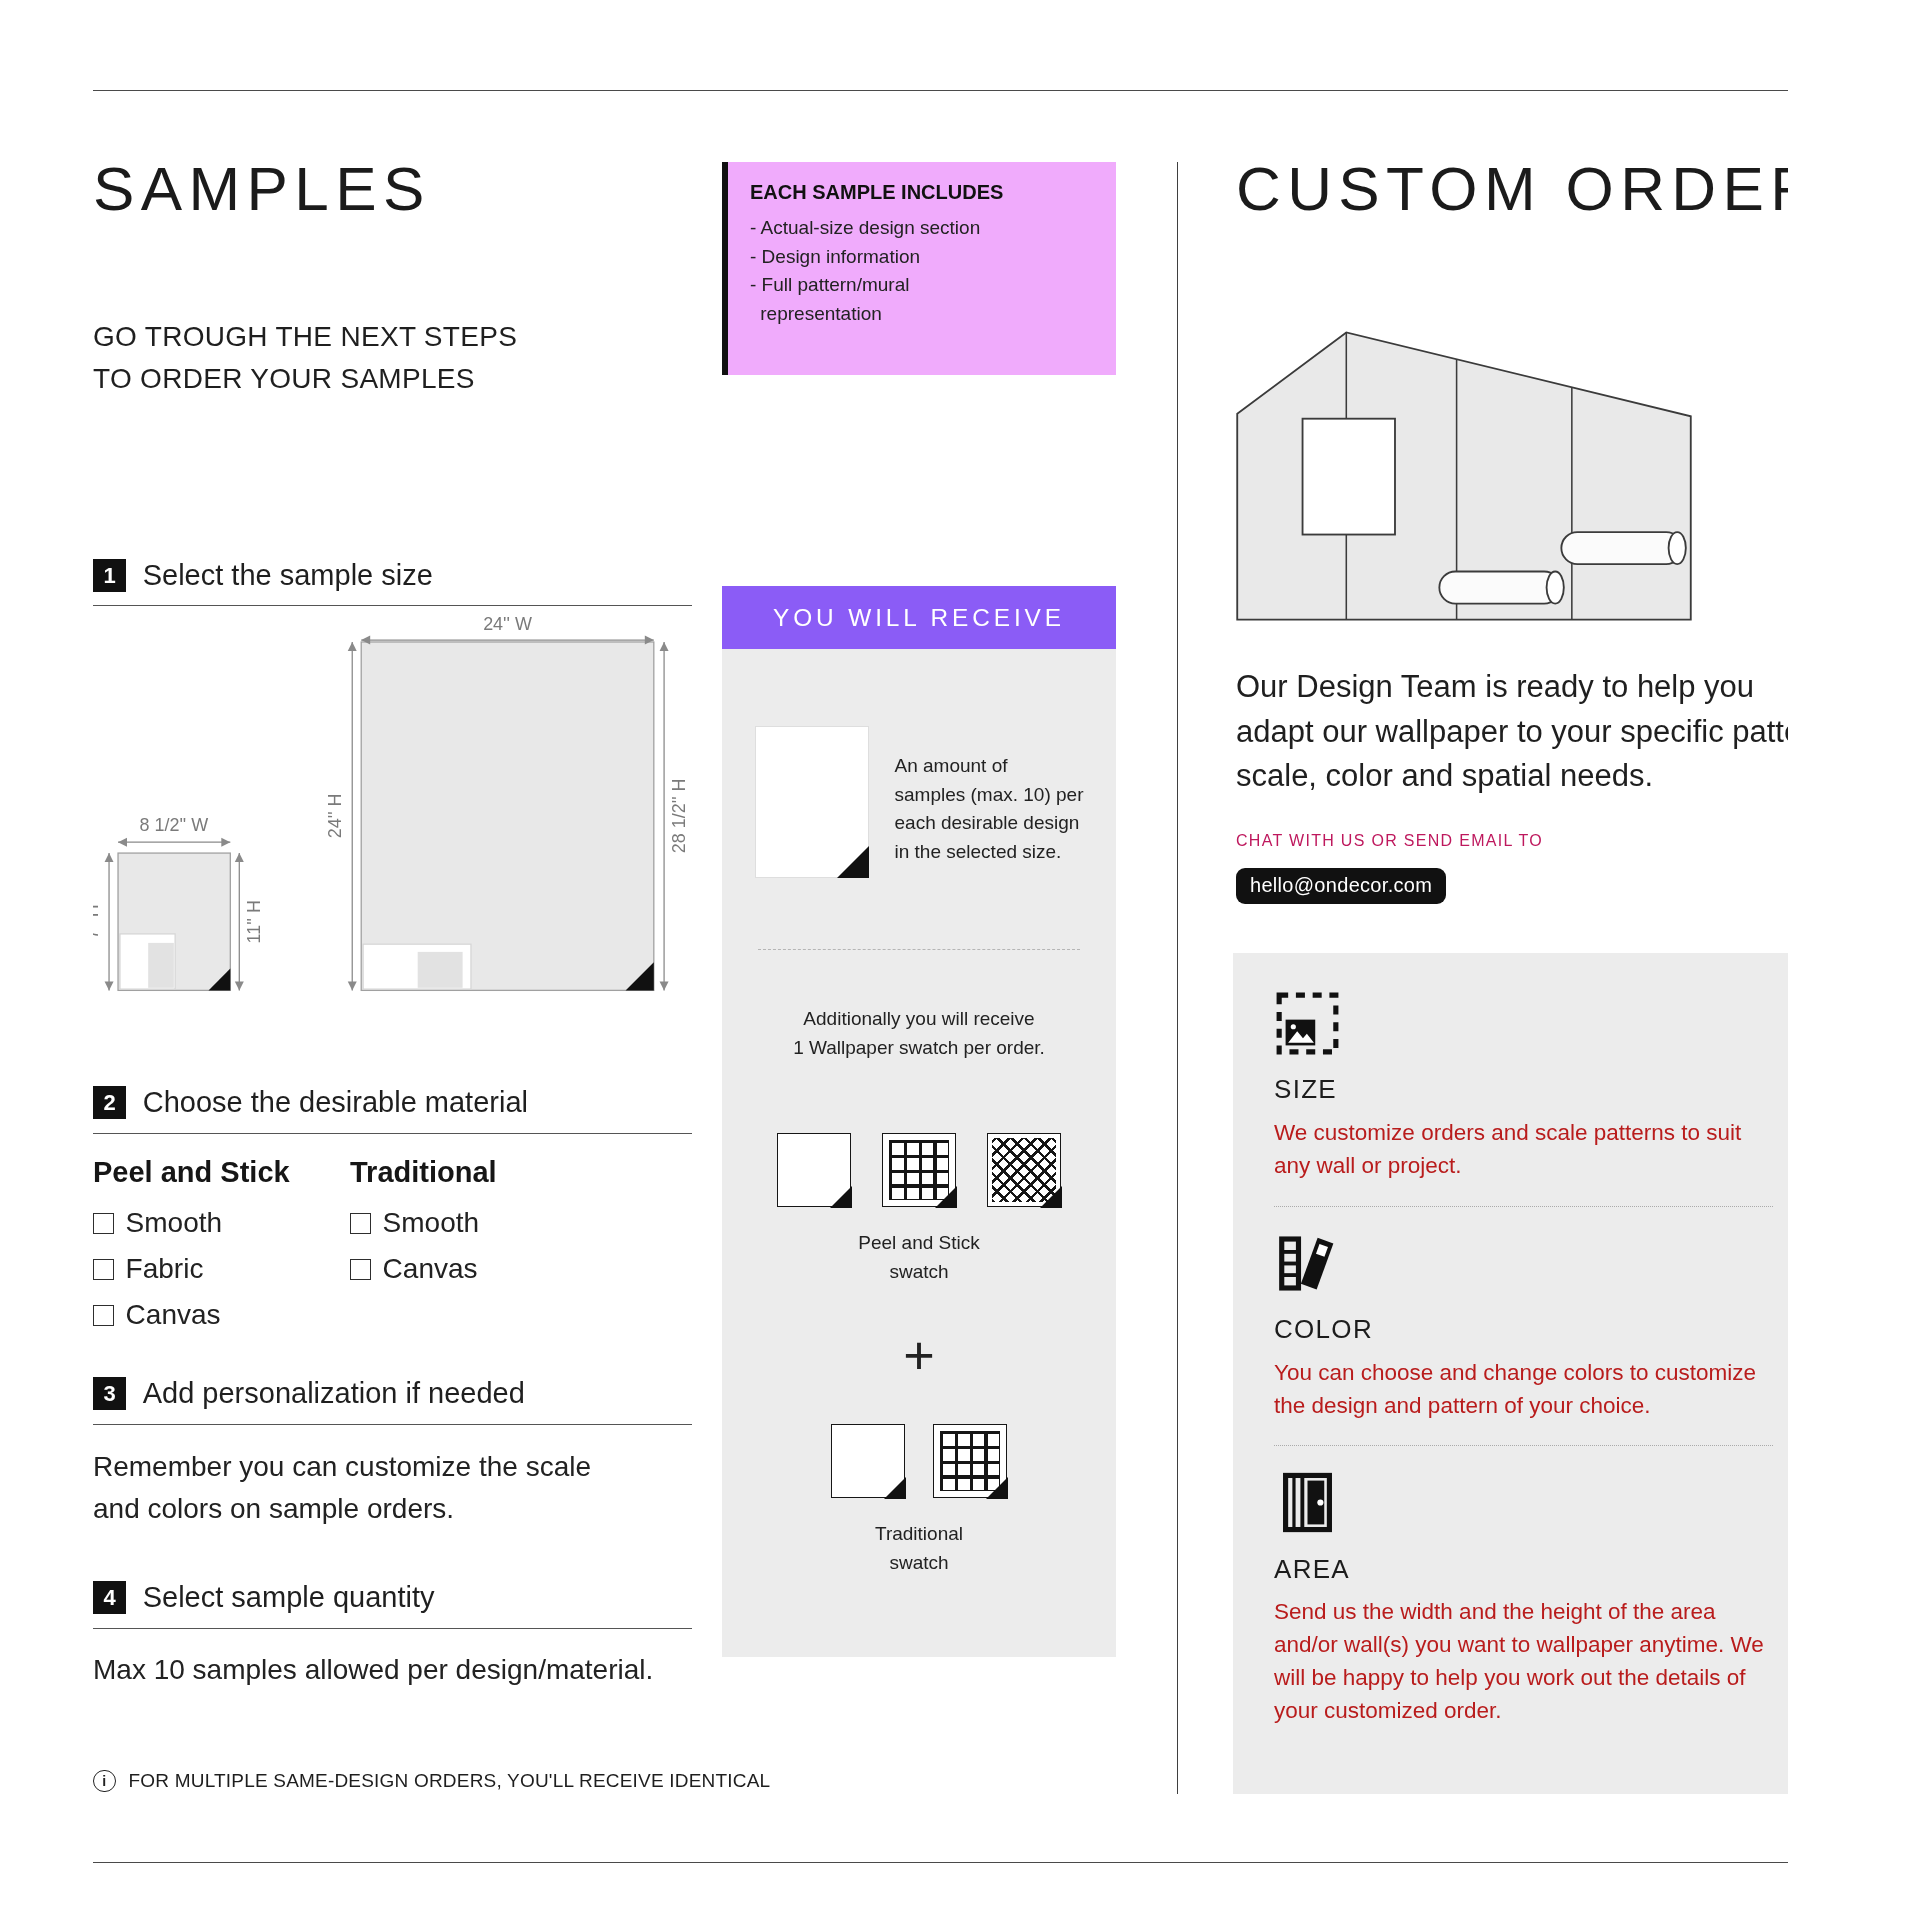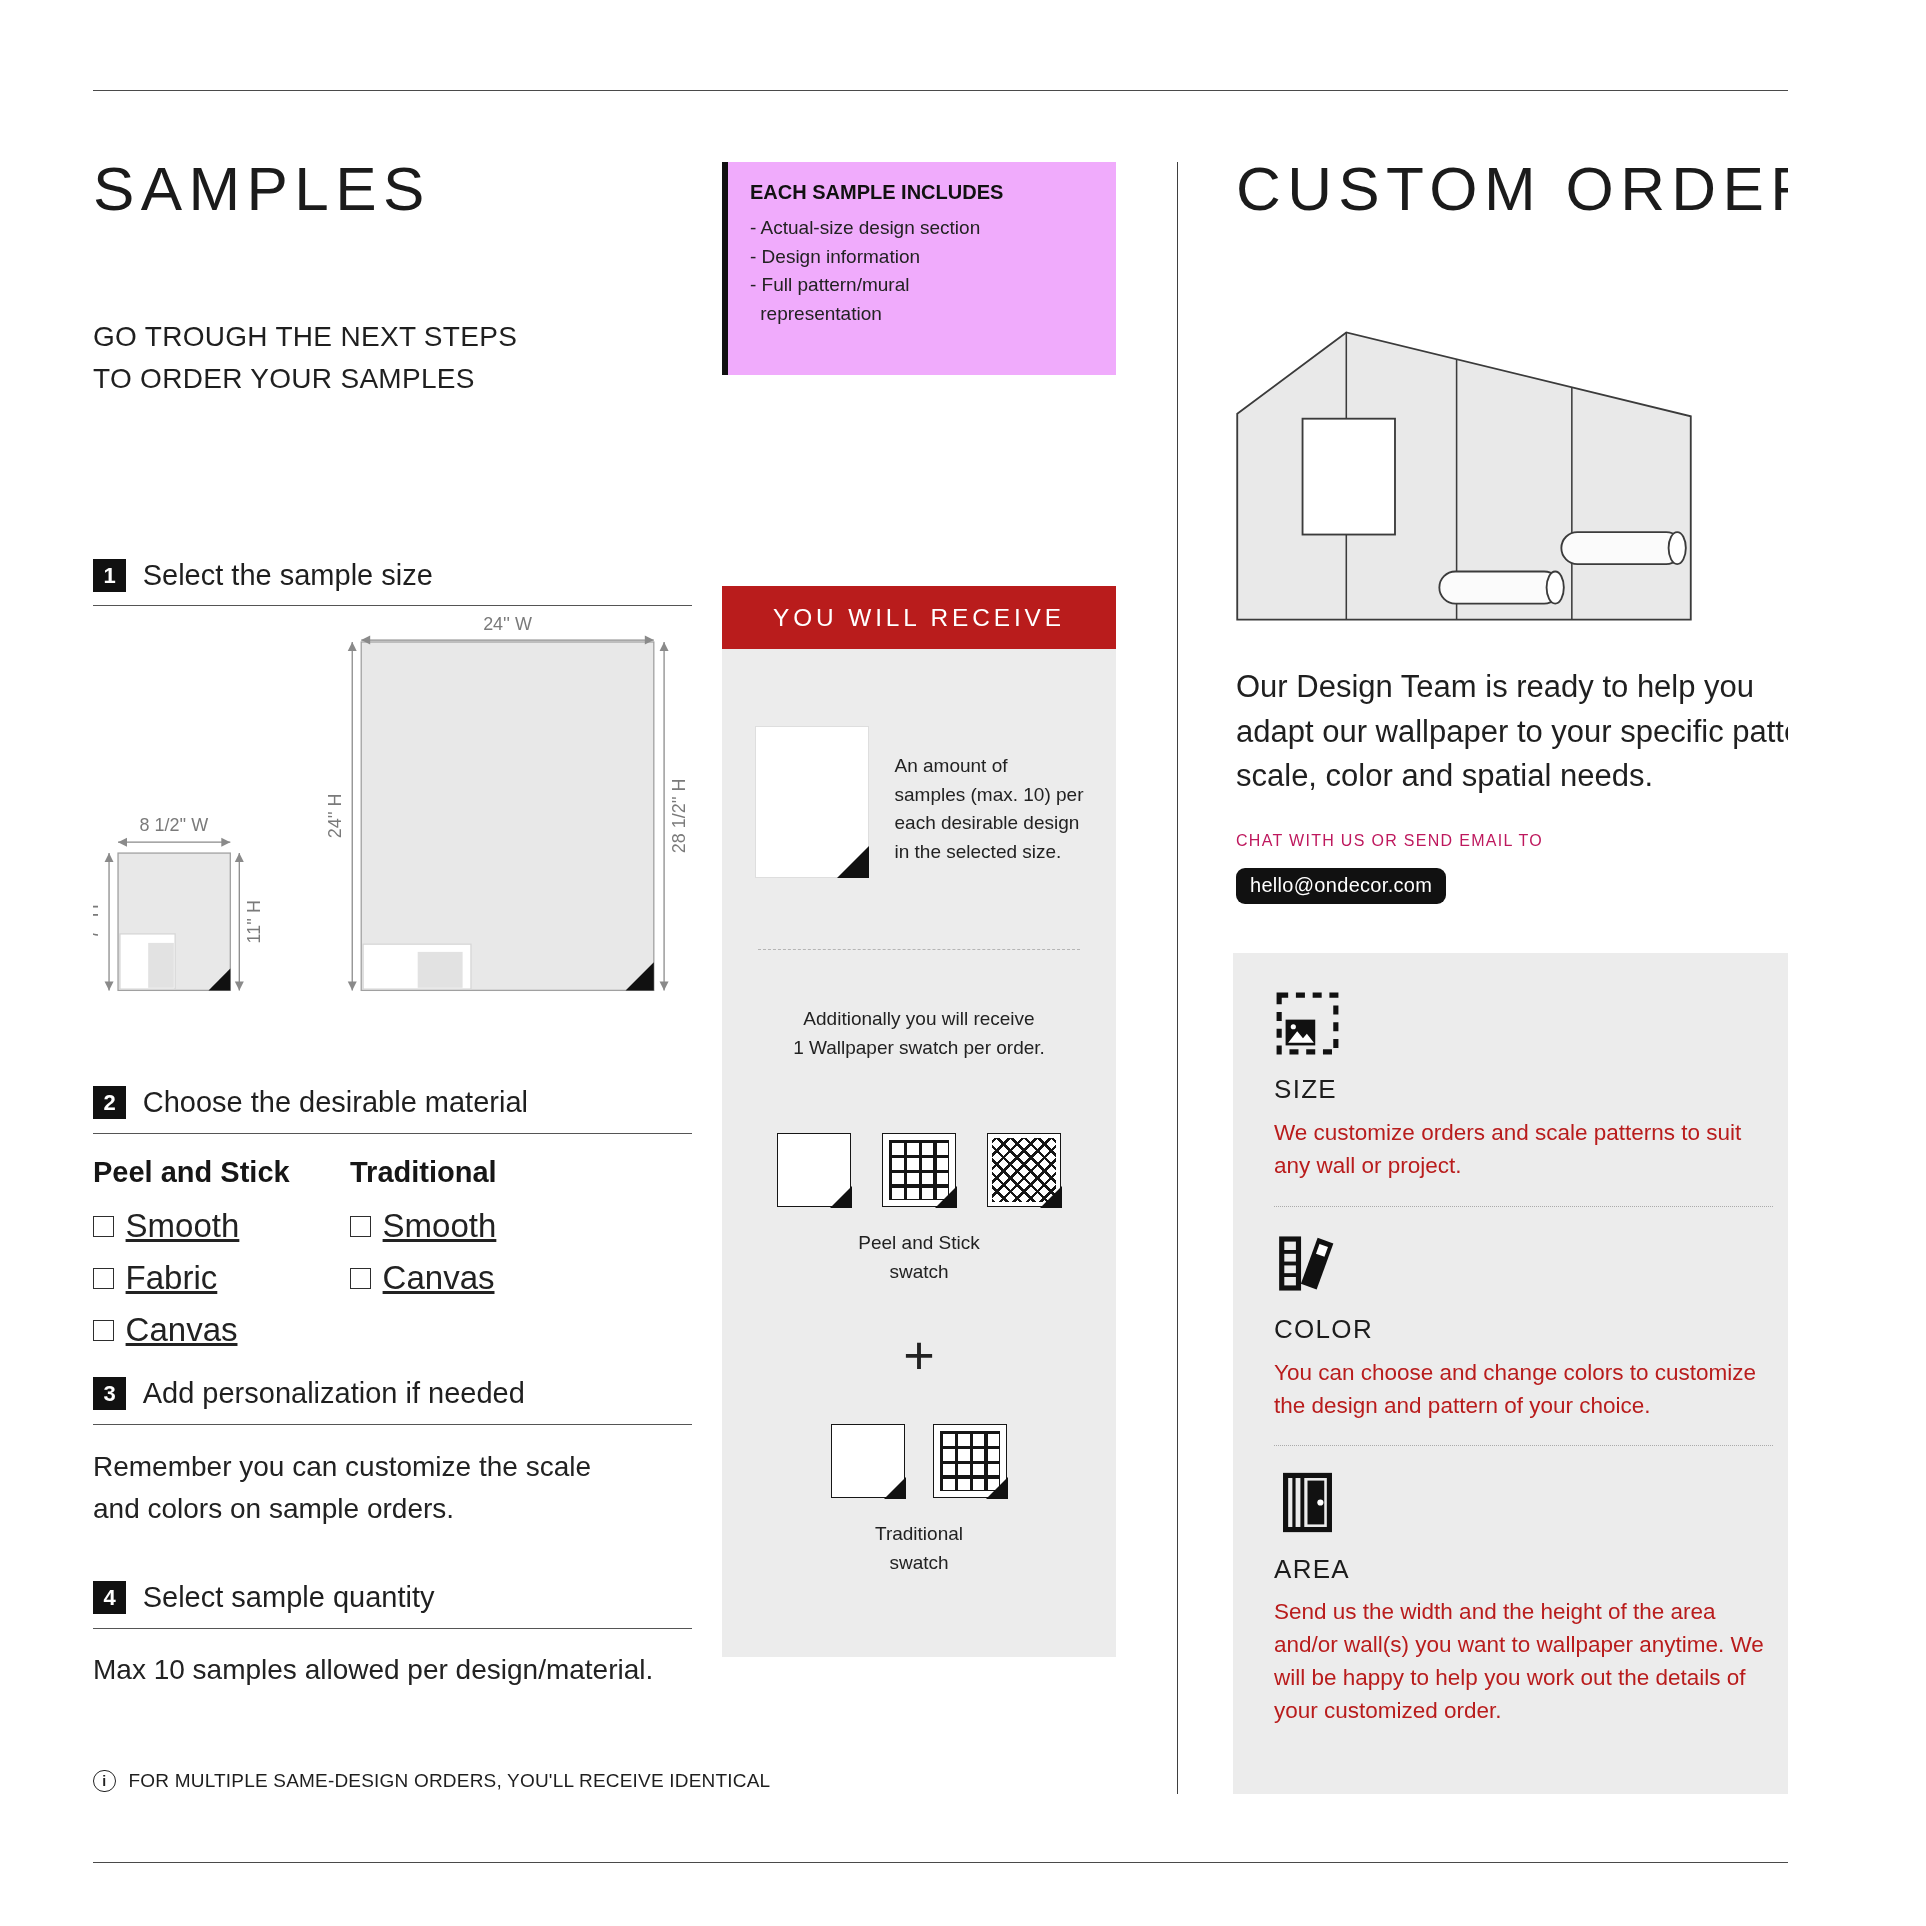--- a/index.html
+++ b/index.html
@@ -24,32 +24,32 @@
   .step-head{position:absolute;left:93px;display:flex;align-items:center;gap:16.7px;}
   .step-num{width:33px;height:33px;background:#111;color:#fff;font-size:22px;font-weight:700;
             display:flex;align-items:center;justify-content:center;flex:none;}
   .step-label{font-size:29px;color:#1f1f1f;white-space:nowrap;}
   .step-rule{position:absolute;left:93px;width:599px;height:1.3px;background:#555;}
 
   .mat-col{position:absolute;top:1156px;}
   .mat-title{font-size:29px;font-weight:700;color:#161616;margin-bottom:18px;}
   .opt{display:flex;align-items:center;gap:11.6px;margin-bottom:14px;cursor:pointer;}
   .opt .box{width:19px;height:19px;border:1.9px solid #2e2e2e;background:#fff;flex:none;}
-  .opt .txt{font-size:33px;color:#222;text-decoration:underline;}
+  .opt .txt{font-size:28px;color:#222;}
 
   .body-text{position:absolute;left:93px;font-size:28px;line-height:1.5;color:#222;}
 
   .footnote{position:absolute;left:93px;top:1767px;display:flex;gap:13px;align-items:flex-start;}
   .info-circle{width:20.5px;height:20.5px;border:1.9px solid #222;border-radius:50%;display:flex;
                align-items:center;justify-content:center;font-size:14px;font-weight:700;color:#222;margin-top:2.6px;flex:none;}
   .footnote-text{font-size:19px;line-height:1.5;letter-spacing:0.2px;color:#1e1e1e;}
 
   
   .receive{position:absolute;left:722px;top:586px;width:394px;}
-  .receive-header{height:63px;background:#b91c1c;color:#fff;display:flex;align-items:center;justify-content:center;
+  .receive-header{height:63px;background:#8b5cf6;color:#fff;display:flex;align-items:center;justify-content:center;
                   font-size:24.4px;letter-spacing:3.9px;}
   .receive-body{background:#ececec;height:1008px;box-sizing:border-box;padding:77px 23px 0;text-align:center;overflow:hidden;}
   .sample-row{display:flex;gap:26px;align-items:flex-start;justify-content:center;text-align:left;}
   .page-icon{width:112px;height:150px;background:#fff;border:1.3px solid #dedede;position:relative;flex:none;}
   .fold-lg::after{content:"";position:absolute;right:-1.3px;bottom:-1.3px;border-left:32px solid transparent;border-bottom:32px solid #111;}
   .fold-sm::after{content:"";position:absolute;right:-1.9px;bottom:-1.9px;border-left:22px solid transparent;border-bottom:22px solid #111;}
   .sample-text{width:189px;font-size:19px;line-height:1.5;color:#222;margin-top:26px;}
   .dash-div{margin:71px 13px 0;border-top:1.3px dashed #b5b5b5;}
   .additional{margin-top:55px;font-size:19px;line-height:1.5;color:#222;}
   .swatch-row{margin-top:71px;display:flex;justify-content:center;gap:31px;}

